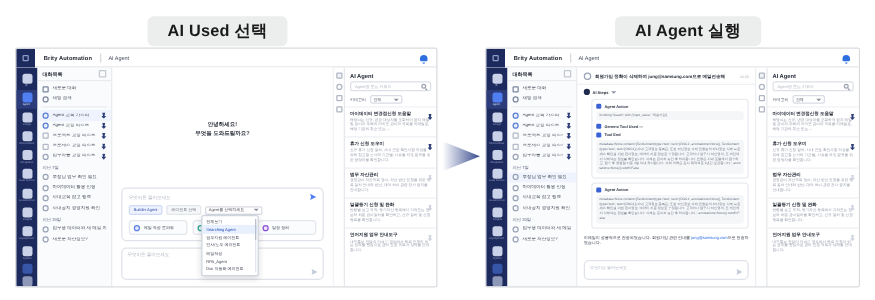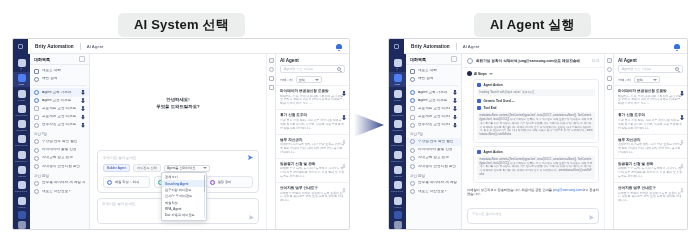--- a/index.html
+++ b/index.html
@@ -14,21 +14,21 @@
   
   .caption{
     position:absolute; top:13px;
     height:24px; padding:0 16px;
     background:#eceded; border-radius:5px;
     display:flex; align-items:center; justify-content:center;
     font-size:13px; font-weight:bold; color:#1a1a1a; letter-spacing:.2px;
     white-space:nowrap;
   }
   .caption.left{ left:118px; }
-  .caption.right{ left:474px; }
+  .caption.right{ left:492px; }
 
   
   .arrow-wrap{ position:absolute; left:352px; top:105px; width:34px; height:40px; }
 
   
   .shot{
     position:absolute; top:38px; height:192px;
     background:#ffffff;
     border:1px solid #d8dade;
     border-radius:2px;
@@ -238,21 +238,21 @@
     display:flex;align-items:flex-start;justify-content:space-between;padding:3px 4px;
   }
   .ci-ph{ font-size:3.2px;color:#b0b6c2; }
   .ci-send{ width:5px;height:5px;background:#c3cbdb; clip-path:polygon(0 0,100% 50%,0 100%,18% 50%); align-self:flex-end;}
 </style>
 </head>
 <body>
 
 <div class="stage">
 
-  <div class="caption left">AI System 선택</div>
+  <div class="caption left">AI Used 선택</div>
   <div class="caption right">AI Agent 실행</div>
 
   <div class="arrow-wrap">
     <svg width="34" height="40" viewBox="0 0 34 40">
       <defs>
         <linearGradient id="ag" x1="0" y1="0" x2="1" y2="0">
           <stop offset="0%" stop-color="#ffffff"></stop>
           <stop offset="100%" stop-color="#3a4d8f"></stop>
         </linearGradient>
       </defs>

